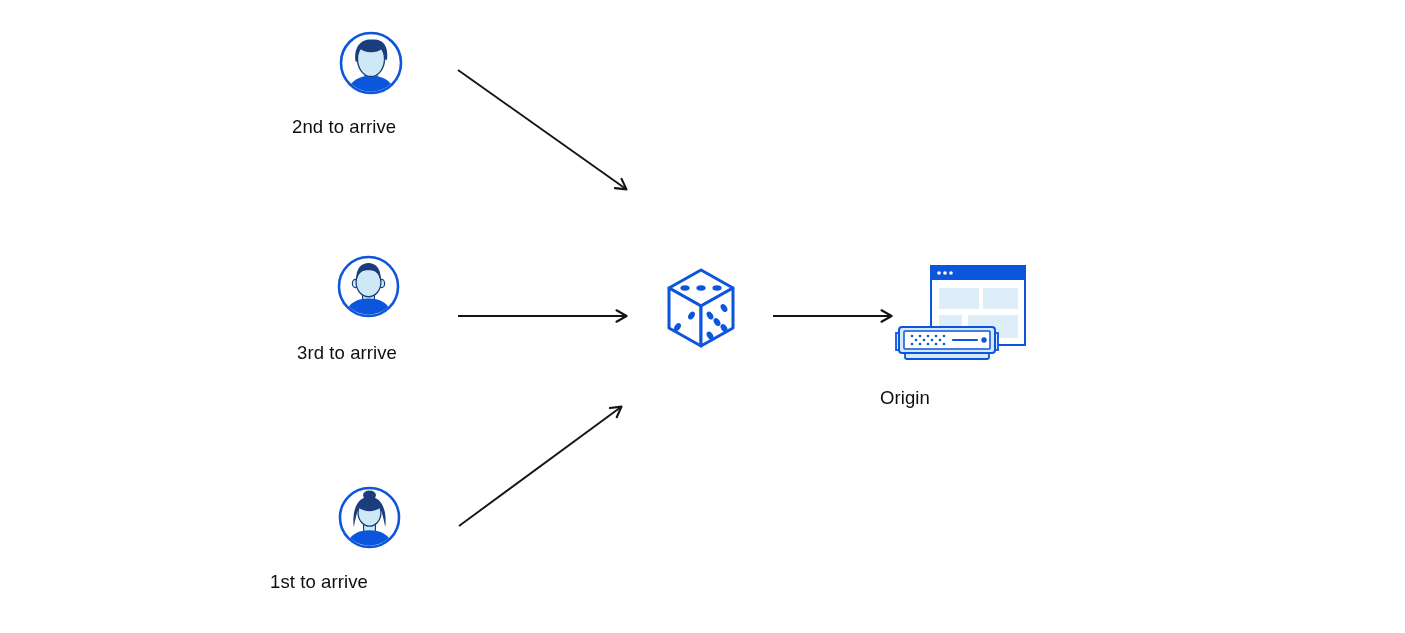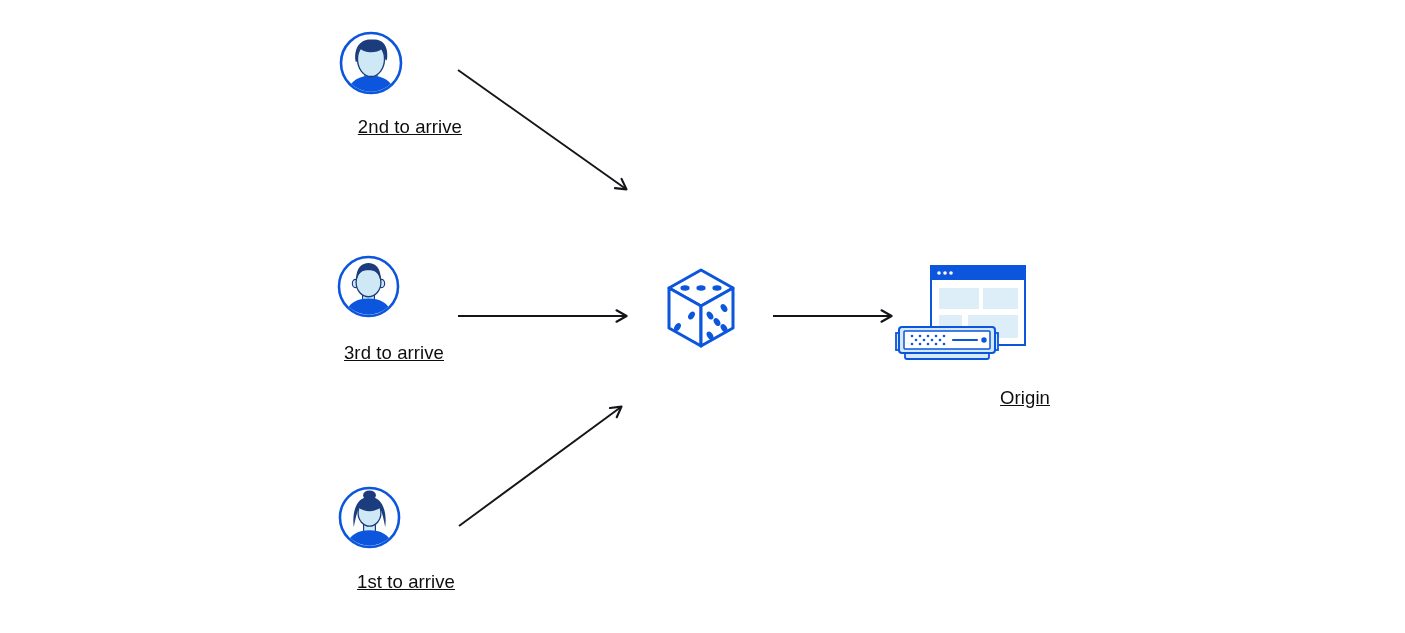--- a/index.html
+++ b/index.html
@@ -7,26 +7,25 @@
     position:relative;
     width:1405px;height:633px;
     background:#ffffff;
     font-family:"Liberation Sans", sans-serif;
     overflow:hidden;
   }
   .abs{position:absolute;}
   .node-label{
     position:absolute;
     width:170px;
-    text-align:right;
+    text-align:left;
     font-size:18.5px;
     line-height:20px;
     color:#0d0e10;
     letter-spacing:.1px;
-    text-decoration:underline;
   }
   svg{display:block;}
 </style>
 </head>
 <body>
 
 <div class="canvas">
 
   <svg class="abs" style="left:0;top:0;" width="1405" height="633" viewBox="0 0 1405 633">
     <defs>
@@ -69,40 +68,40 @@
       <g clip-path="url(#c2)">
         <path d="M26,34 h12 v14 h-12 z" fill="#cfe8f6" stroke="#1b3d7d" stroke-width="1.2"></path>
         <path d="M7,66 C9,49 20,44.3 32,44.3 C44,44.3 55,49 57,66 Z" fill="#0b56dc"></path>
         <ellipse cx="18.7" cy="29" rx="3.1" ry="4.2" fill="#cfe8f6" stroke="#1b3d7d" stroke-width="1.2"></ellipse>
         <ellipse cx="45.3" cy="29" rx="3.1" ry="4.2" fill="#cfe8f6" stroke="#1b3d7d" stroke-width="1.2"></ellipse>
         <ellipse cx="32" cy="27.8" rx="12.6" ry="14.6" fill="#cfe8f6" stroke="#1b3d7d" stroke-width="1.3"></ellipse>
         <path d="M19.4,25 C19.4,12.5 25.5,8 32,8 C38.5,8 44.6,12.5 44.6,25 L44.2,26.5 C42.5,17.5 38.5,15.4 32,15.4 C25.5,15.4 21.5,17.5 19.8,26.5 Z" fill="#1b3d7d"></path>
       </g>
     </svg>
   </div>
-  <div class="node-label" style="left:274px;top:343px;">3rd to arrive</div>
+  <div class="node-label" style="left:297px;top:343px;">3rd to arrive</div>
 
   <div class="abs" style="left:338px;top:486px;">
     <svg width="63" height="63" viewBox="0 0 64 64">
       <defs>
           <clipPath id="c3">
             <circle cx="32" cy="32" r="28.7"></circle>
           </clipPath>
         </defs>
       <circle cx="32" cy="32" r="30" fill="#ffffff" stroke="#0b56dc" stroke-width="2.6"></circle>
       <g clip-path="url(#c3)">
         <path d="M26,34 h12 v14 h-12 z" fill="#cfe8f6" stroke="#1b3d7d" stroke-width="1.2"></path>
         <path d="M7,66 C9,50 20,45 32,45 C44,45 55,50 57,66 Z" fill="#0b56dc"></path>
         <ellipse cx="32" cy="27.2" rx="11.6" ry="13.6" fill="#cfe8f6" stroke="#1b3d7d" stroke-width="1.3"></ellipse>
         <path d="M16,42 C13.8,22 21,11 32,11 C43,11 50.2,22 48,42 C46.5,34 45,27 42.5,22.3 C37.5,26.6 26.5,26.6 21.5,22.3 C19,27 17.5,34 16,42 Z" fill="#1b3d7d"></path>
         <ellipse cx="32" cy="9.5" rx="6.5" ry="5" fill="#1b3d7d"></ellipse>
       </g>
     </svg>
   </div>
-  <div class="node-label" style="left:285px;top:572px;">1st to arrive</div>
+  <div class="node-label" style="left:270px;top:572px;">1st to arrive</div>
 
   <div class="abs" style="left:665px;top:267px;">
     <svg width="72" height="82" viewBox="0 0 72 82">
       <g stroke="#0b56dc" stroke-width="3" stroke-linejoin="round" fill="#ffffff">
         <path d="M36,3 L68,21 L36,39 L4,21 Z"></path>
         <path d="M4,21 L36,39 L36,79 L4,61 Z"></path>
         <path d="M68,21 L36,39 L36,79 L68,61 Z"></path>
       </g>
       <g fill="#0b56dc">
 

